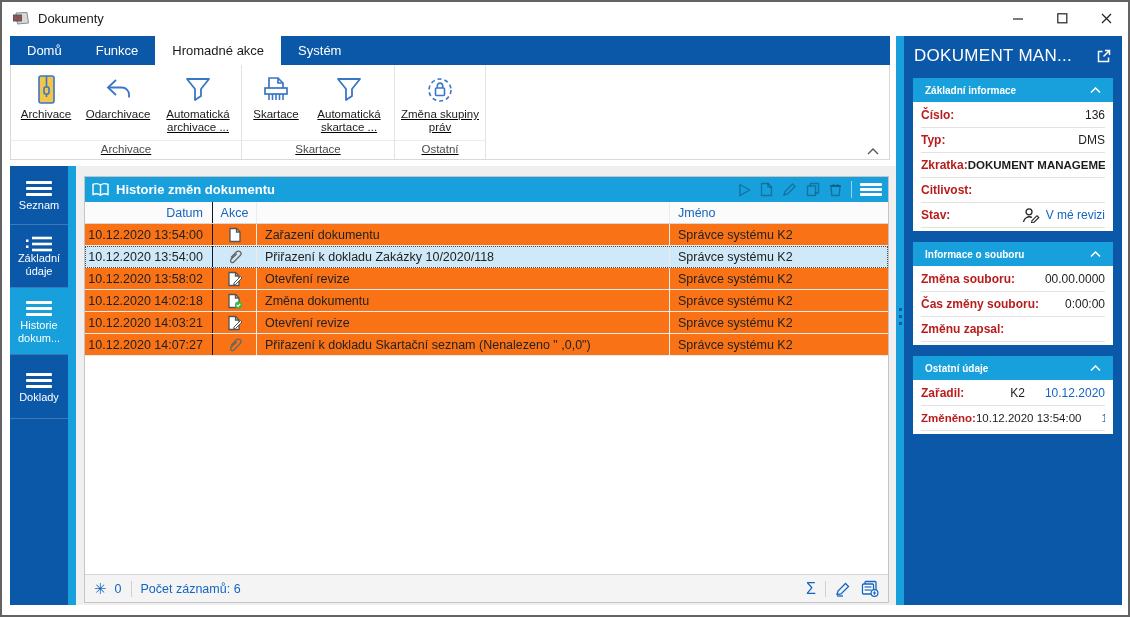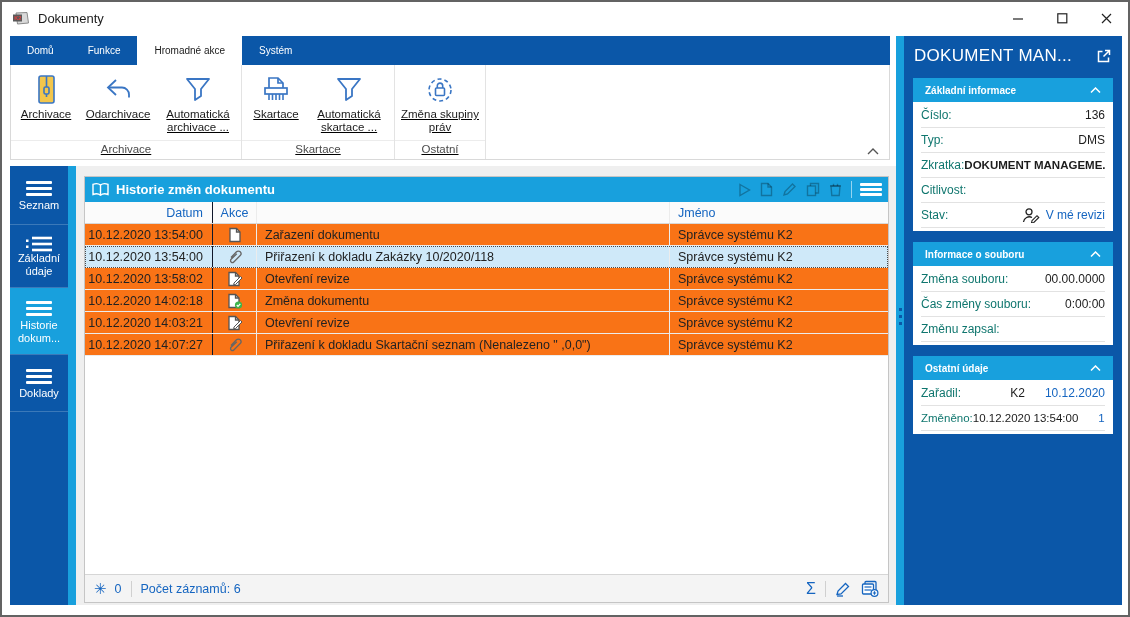--- a/index.html
+++ b/index.html
@@ -11,21 +11,21 @@
   
   .titlebar { position:absolute; left:0; top:0; width:1126px; height:33px;
     background:#fff; display:flex; align-items:center; padding-left:10px; }
   .titlebar .apptitle { font-size:13px; color:#1a1a1a; margin-left:8px; }
   .wincontrols { position:absolute; right:0; top:0; height:33px; display:flex; }
   .wbtn { width:44px; height:33px; display:flex; align-items:center; justify-content:center; }
 
   
   .ribbon-tabs { position:absolute; left:8px; top:34px; width:880px; height:29px;
     background:#0b57a8; display:flex; align-items:stretch; }
-  .rtab { color:#fff; font-size:10px; display:flex; align-items:center;
+  .rtab { color:#fff; font-size:13px; display:flex; align-items:center;
     padding:0 17px; cursor:default; }
   .rtab.active { background:#fff; color:#1a1a1a; }
   .ribbon-body { position:absolute; left:8px; top:63px; width:880px; height:95px;
     background:#fff; border:1px solid #d9d9d9; border-top:none; display:flex;text-decoration:underline; }
   .rgroup { display:flex; flex-direction:column; border-right:1px solid #e3e3e3; }
   .rbuttons { flex:1; display:flex; align-items:stretch; padding:3px 3px 0 3px; }
   .rbtn { display:flex; flex-direction:column; align-items:center; padding-top:3px; }
   .rbtn .ricon { height:37px; display:flex; align-items:center; justify-content:center; }
   .rbtn .rtext { font-size:11.5px; line-height:13px; text-align:center; color:#1a1a1a; }
   .rlabel { height:19px; text-align:center; font-size:11.5px; color:#4a4a4a;
@@ -89,21 +89,21 @@
   .rp-title { display:flex; align-items:center; color:#fff; font-size:17px;
     letter-spacing:.3px; margin:2px 1px 12px 1px; }
   .rp-title .t { flex:1; white-space:nowrap; overflow:hidden; }
   .card { margin-bottom:11px; }
   .card-header { height:24px; background:#18a0dd; color:#fff; font-weight:bold;
     font-size:10px; display:flex; align-items:center; padding:0 12px;justify-content:flex-end; }
   .card-header .ch-chev { margin-left:auto; }
   .card-body { background:#fff; padding:1px 8px 3px 8px; }
   .prow { min-height:25px; display:flex; align-items:center;
     border-bottom:1px solid #e2e2e2; font-size:12px; }
-  .plabel { color:#0f766e; white-space:nowrap; }
+  .plabel { color:#b91c1c; white-space:nowrap;font-weight:bold; }
   .pvalue { flex:1; text-align:right; color:#1c1c1c; white-space:nowrap; overflow:hidden; }
   .pvalue.bold { font-weight:bold; font-size:11.5px; }
   .pvalue.linkish { color:#1565c0; display:flex; align-items:center; justify-content:flex-end; }
   .vlink { color:#1565c0; margin-left:20px; }
   .prow.tight { font-size:11.5px; }
   svg { display:block; }
 </style>
 </head>
 <body>
 
@@ -257,21 +257,21 @@
       <span>Základní údaje</span>
     </div>
     <div class="side-item active" style="height:67px">
       <span class="hamb">
           <div></div>
           <div></div>
           <div></div>
         </span>
       <span>Historie dokum...</span>
     </div>
-    <div class="side-item" style="height:57px">
+    <div class="side-item" style="height:64px">
       <span class="hamb">
           <div></div>
           <div></div>
           <div></div>
         </span>
       <span>Doklady</span>
     </div>
   </div>
   <div class="side-strip"></div>
 

